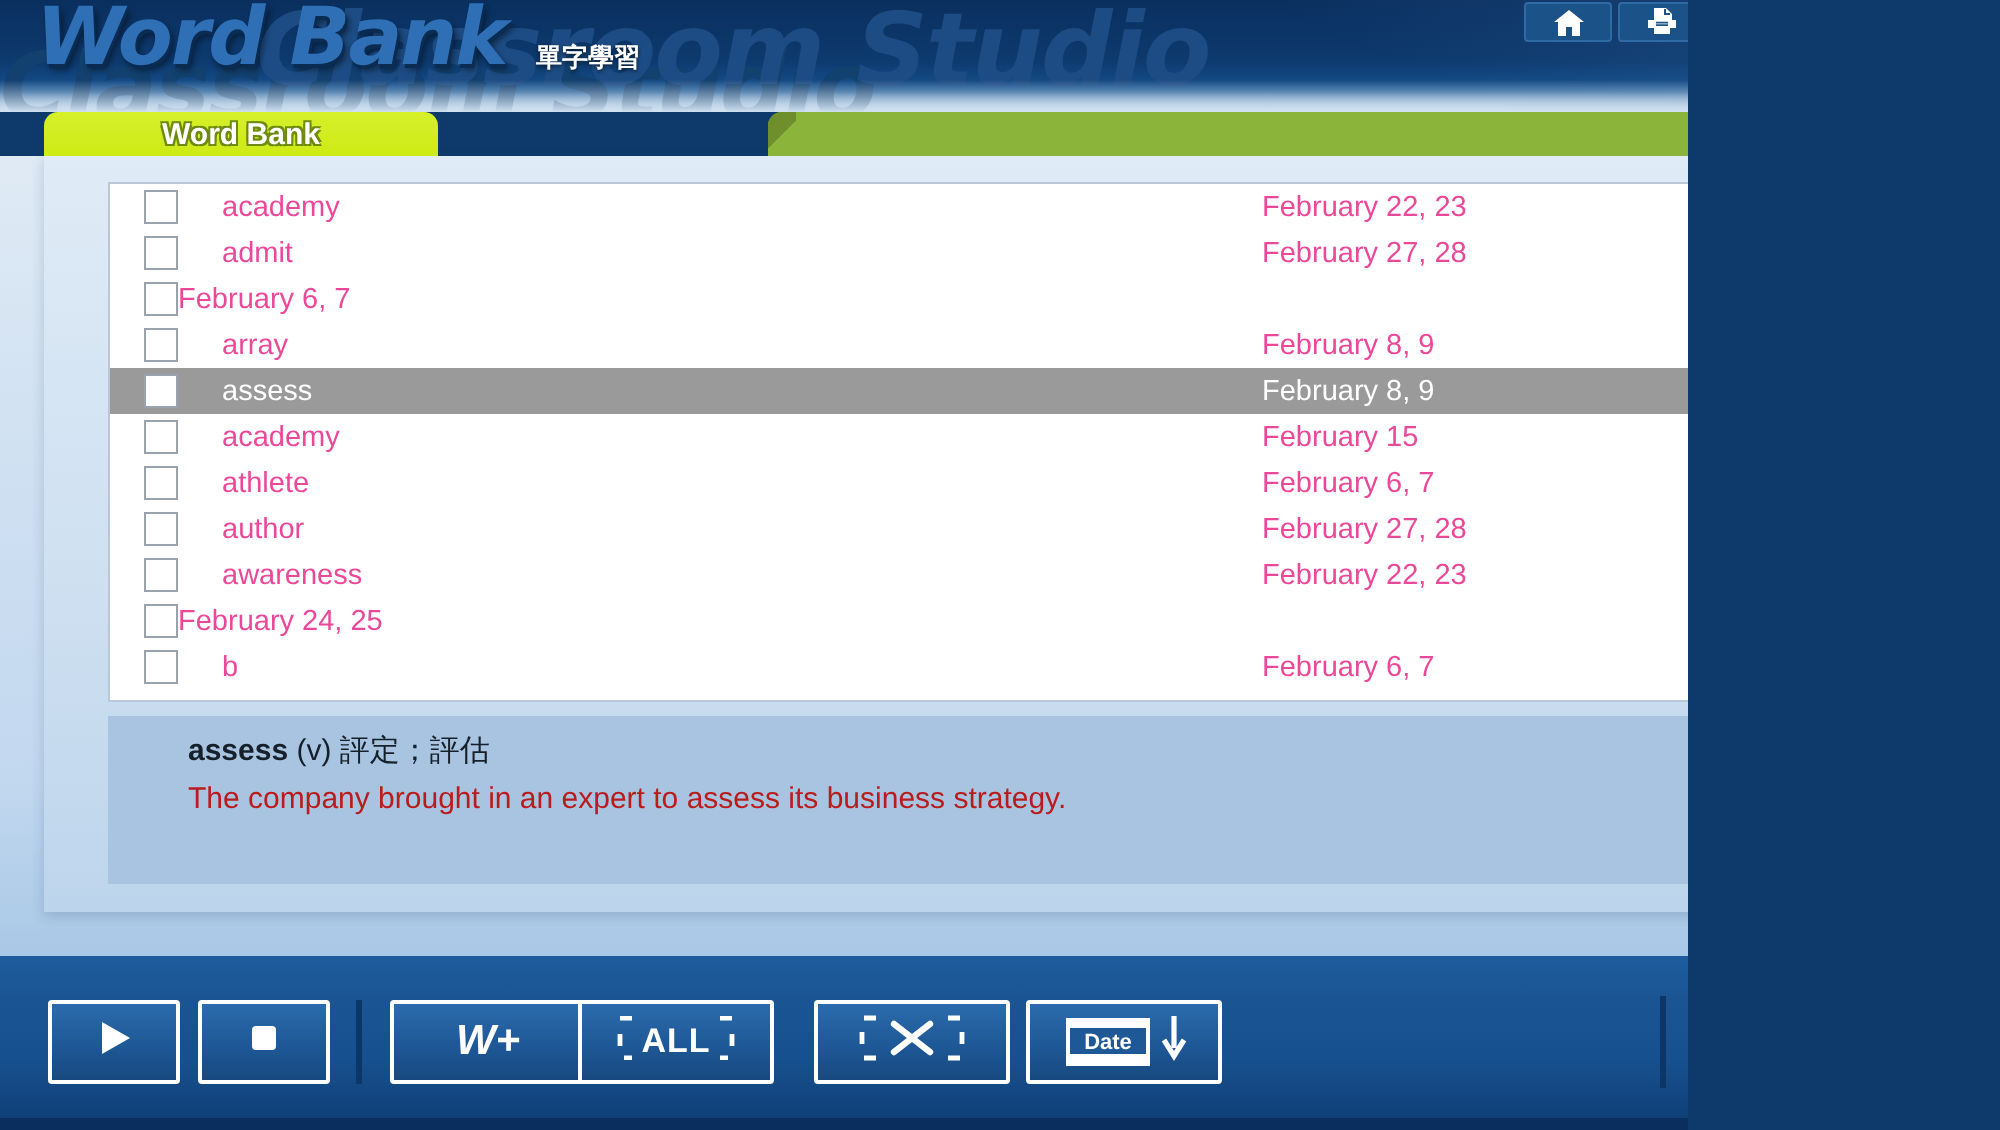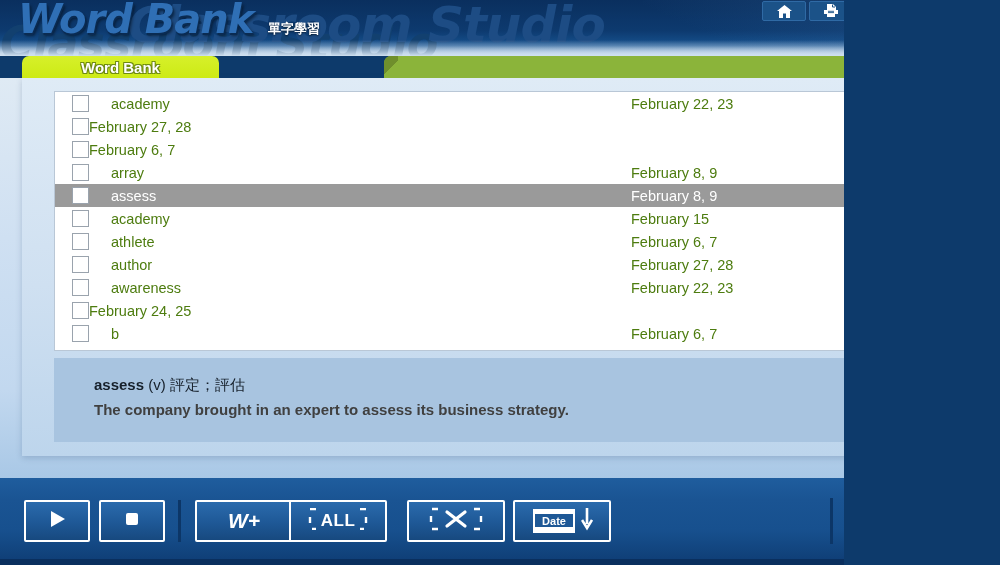--- a/index.html
+++ b/index.html
@@ -113,21 +113,21 @@
   }
 
   
   .listbox {
     position: absolute; left: 32px; top: 13px; width: 892px; height: 260px;
     background: #ffffff; border: 1px solid #b9c7d6; overflow: hidden;
   }
   .rows { position: absolute; left: 0; top: 0; width: 892px; }
   .row {
     display: flex; align-items: center; height: 23px; width: 892px;
-    font-size: 14.5px; color: #4d7c0f; cursor: pointer;
+    font-size: 14.5px; color: #ec4899; cursor: pointer;
   }
   .row.sel { background: #9a9a9a; color: #ffffff; }
   .cb {
     width: 17px; height: 17px; margin-left: 17px; flex: none;
     background: #ffffff; border: 1px solid #9aa3ad;
   }
   .w { margin-left: 22px; flex: none; width: 520px; }
   .d { flex: none; }
 
   
@@ -142,25 +142,25 @@
   }
   .sb-up { top: 0; } .sb-dn { bottom: 0; }
   .sb-thumb {
     position: absolute; left: 1px; top: 16px; width: 13px; height: 44px;
     background: #c8c8c8; border: 1px solid #b4b4b4; cursor: pointer;
   }
 
   
   .defbox {
     position: absolute; left: 32px; top: 280px; width: 892px; height: 84px;
-    background: #a8c4e0; padding: 18px 0 0 40px;
+    background: #a8c4e0; padding: 8px 0 0 40px;
   }
   .def-line1 { font-size: 15px; color: #16202b; margin-bottom: 6px; }
   .def-line1 b { font-weight: bold; }
-  .def-line2 { font-size: 15px; color: #404040; font-weight: bold; }
+  .def-line2 { font-size: 15px; color: #b91c1c; }
 
   
   .toolbar {
     position: absolute; left: 0; top: 478px; width: 1000px; height: 87px;
     background: linear-gradient(180deg,#1f5d9e 0%,#1a5493 25%,#17508e 60%,#0e3c73 100%);
   }
   .toolbar::after{
     content:""; position:absolute; left:0; bottom:0; width:1000px; height:6px;
     background:#0a2f5e;
   }
@@ -259,20 +259,21 @@
 
     <div class="listbox">
       <div class="rows" id="rows">
           <div class="row">
             <span class="cb"></span>
             <span class="w">academy</span>
             <span class="d">February 22, 23</span>
           </div>
           <div class="row">
             <span class="cb"></span>
+            <span class="w">admit</span>
             <span class="d">February 27, 28</span>
           </div>
           <div class="row">
             <span class="cb"></span>
             <span class="d">February 6, 7</span>
           </div>
           <div class="row">
             <span class="cb"></span>
             <span class="w">array</span>
             <span class="d">February 8, 9</span>

